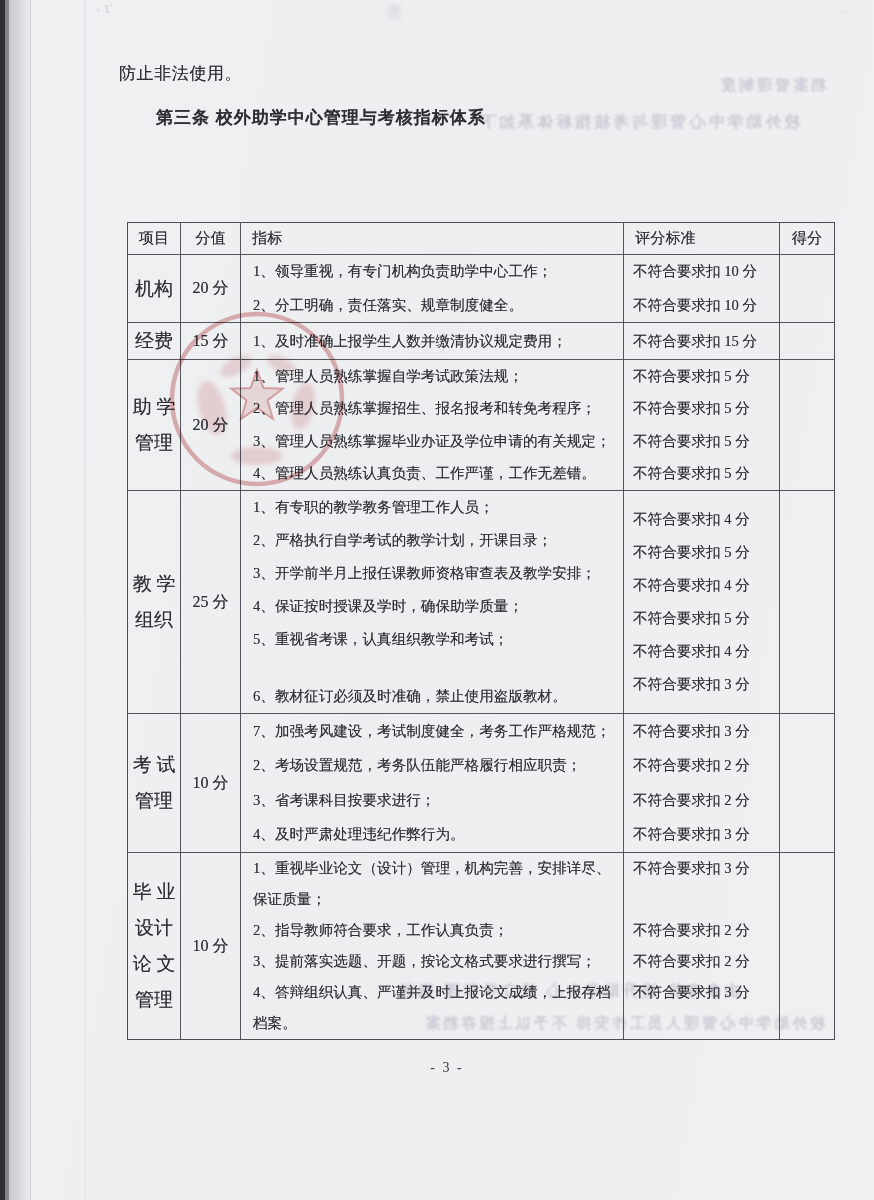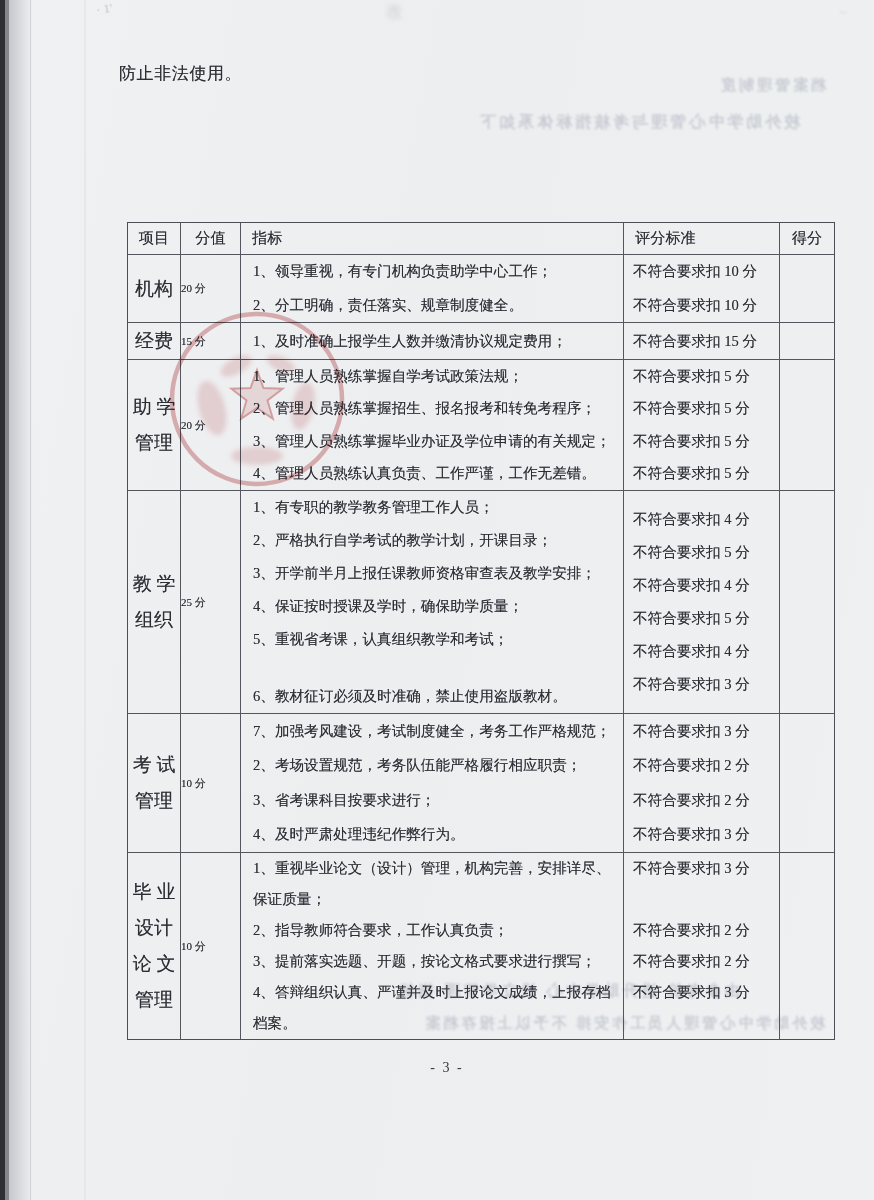--- a/index.html
+++ b/index.html
@@ -27,21 +27,21 @@
                table-layout:fixed;font-size:14.6px;}
   table.assess,table.assess th,table.assess td{border:1px solid #54565e;}
   table.assess{outline:1px solid rgba(70,72,80,.55);outline-offset:-1px;}
   th.c0,td.c0{width:50px;} th.c1,td.c1{width:57px;} th.c2,td.c2{width:370px;}
   th.c3,td.c3{width:143px;} th.c4,td.c4{width:52px;}
   table.assess th{height:29px;font-weight:normal;font-size:15.2px;text-shadow:0 0 .4px rgba(40,42,52,.55);}
   th.c0,th.c1,th.c4{text-align:center;}
   th.c2,th.c3{text-align:left;padding-left:11px;}
   td{padding:0;vertical-align:middle;}
   td.c0{text-align:center;font-size:19px;line-height:36px;text-shadow:0 0 .4px rgba(40,42,52,.55);}
-  td.c1{text-align:left;font-size:11px;text-shadow:0 0 .4px rgba(40,42,52,.55);}
+  td.c1{text-align:center;font-size:16px;text-shadow:0 0 .4px rgba(40,42,52,.55);}
   .ln{display:flex;align-items:center;text-shadow:0 0 .4px rgba(40,42,52,.55);}
   td.c2 .ln{padding-left:12px;}
   td.c3 .ln{padding-left:9px;}
 
   .footer-page{position:absolute;left:387px;top:1060px;width:120px;text-align:center;
                font-size:14px;letter-spacing:2px;color:#35373d;}
 
   
   .seal{position:absolute;left:166px;top:308px;width:183px;height:183px;
         mix-blend-mode:multiply;opacity:.85;}
@@ -72,20 +72,21 @@
   <div class="bleed b1">档案管理制度</div>
   <div class="bleed b2">校外助学中心管理与考核指标体系如下</div>
   <div class="bleed b3">由参考机 进升助学中心 设立学管理 指标</div>
   <div class="bleed b4">校外助学中心管理人员工作安排 不予以上报存档案</div>
 
   <div class="pencil m1">· 1'</div>
   <div class="pencil m2">改</div>
   <div class="pencil m3">~</div>
 
   <div class="txt intro">防止非法使用。</div>
+  <div class="txt heading">第三条 校外助学中心管理与考核指标体系</div>
 
   <table class="assess">
     <thead>
         <tr>
           <th class="c0">项目</th>
           <th class="c1">分值</th>
           <th class="c2">指标</th>
           <th class="c3">评分标准</th>
           <th class="c4">得分</th>
         </tr>

